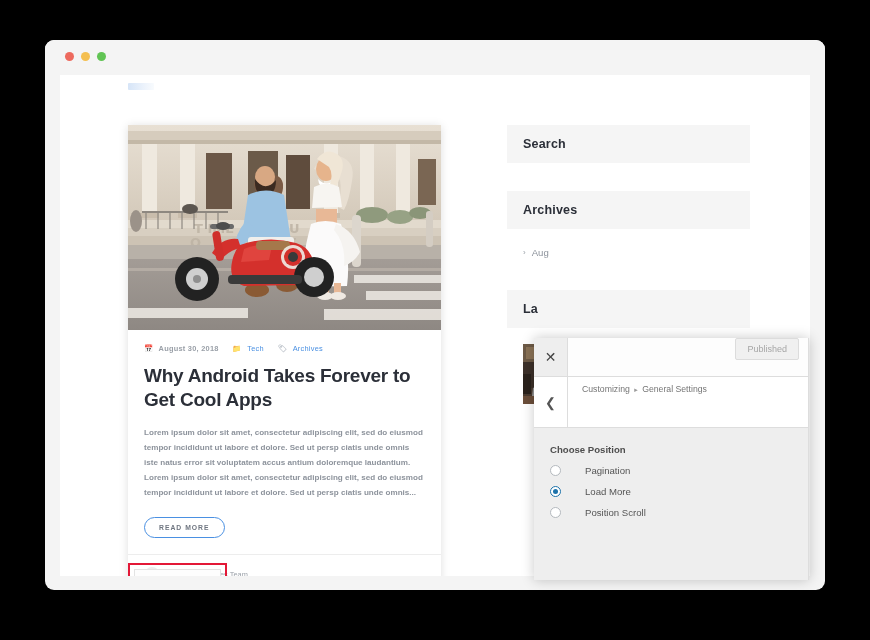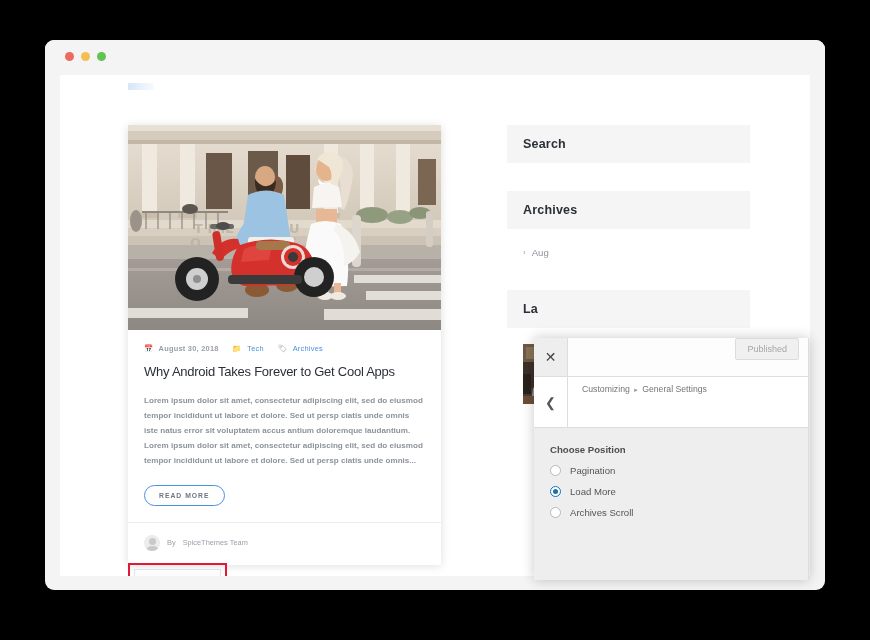--- a/index.html
+++ b/index.html
@@ -100,23 +100,23 @@
     align-items: center;
     gap: 5px;
     margin-bottom: 11px;
     font-weight: bold;
   }
   .post-meta .m-ico { color: #b9bfc7; font-size: 7.5px; }
   .post-meta .link { color: #4a90e2; font-weight: normal; }
   .post-meta .sep { width: 4px; display: inline-block; }
 
   .post-title {
-    font-size: 13px;
+    font-size: 19px;
     line-height: 1.28;
-    font-weight: normal;
+    font-weight: bold;
     color: #2b2f38;
     letter-spacing: -0.25px;
     margin: 0 0 12px 0;
   }
 
   .post-excerpt {
     font-size: 8.1px;
     line-height: 1.86;
     color: #8d939c;
     margin: 0 0 16px 0;
@@ -339,21 +339,21 @@
   #cz-body { padding: 16px 16px 0 16px; background: #eeeeee; height: 100%; }
   #cz-control-label {
     font-size: 9.6px;
     color: #4e4e4e;
     font-weight: bold;
     margin-bottom: 10px;
   }
   .radio-row {
     display: flex;
     align-items: center;
-    gap: 9px;
+    gap: 24px;
     margin-bottom: 10px;
   }
   .radio {
     width: 11px; height: 11px;
     border-radius: 50%;
     border: 1px solid #b4b9be;
     background: #fff;
     flex: none;
     position: relative;
     box-sizing: border-box;
@@ -629,16 +629,16 @@
       <span class="radio-label">Pagination</span>
     </div>
 
     <div class="radio-row">
       <span class="radio checked"></span>
       <span class="radio-label">Load More</span>
     </div>
 
     <div class="radio-row">
       <span class="radio"></span>
-      <span class="radio-label">Archives Scroll</span>
+      <span class="radio-label">Position Scroll</span>
     </div>
   </div>
 </div>
 
 </body></html>

